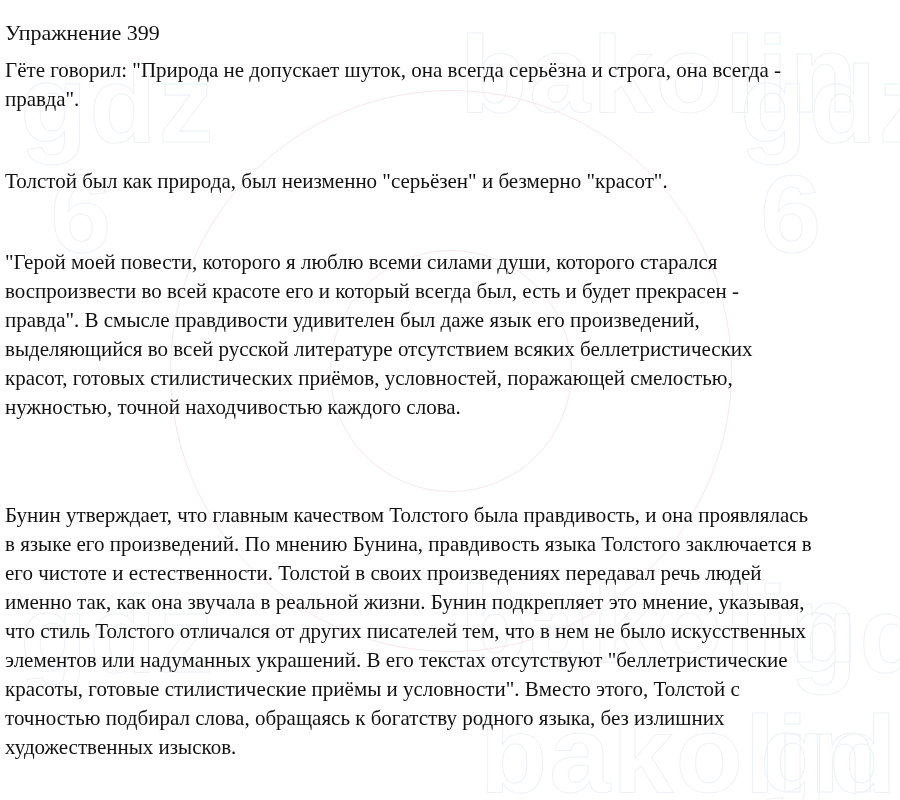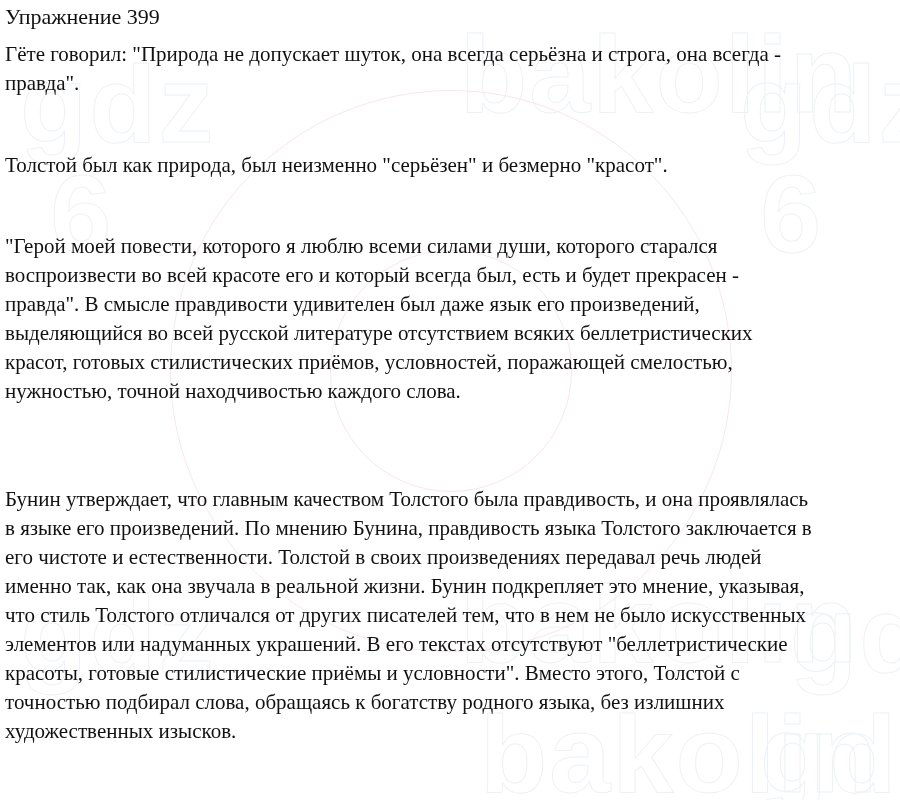--- a/index.html
+++ b/index.html
@@ -37,21 +37,21 @@
     }
     .page {
       position: relative;
       z-index: 1;
       padding: 0 0 0 5px;
     }
     .title {
       font-size: 22px;
       line-height: 29px;
       margin: 0;
-      padding-top: 2px;
+      padding-top: 18px;
       font-weight: normal;
     }
     .para {
       font-size: 21px;
       line-height: 29px;
       margin: 0;
       white-space: pre-line;
     }
     .p1 { margin-top: 9px; }
     .p2 { margin-top: 53px; }

